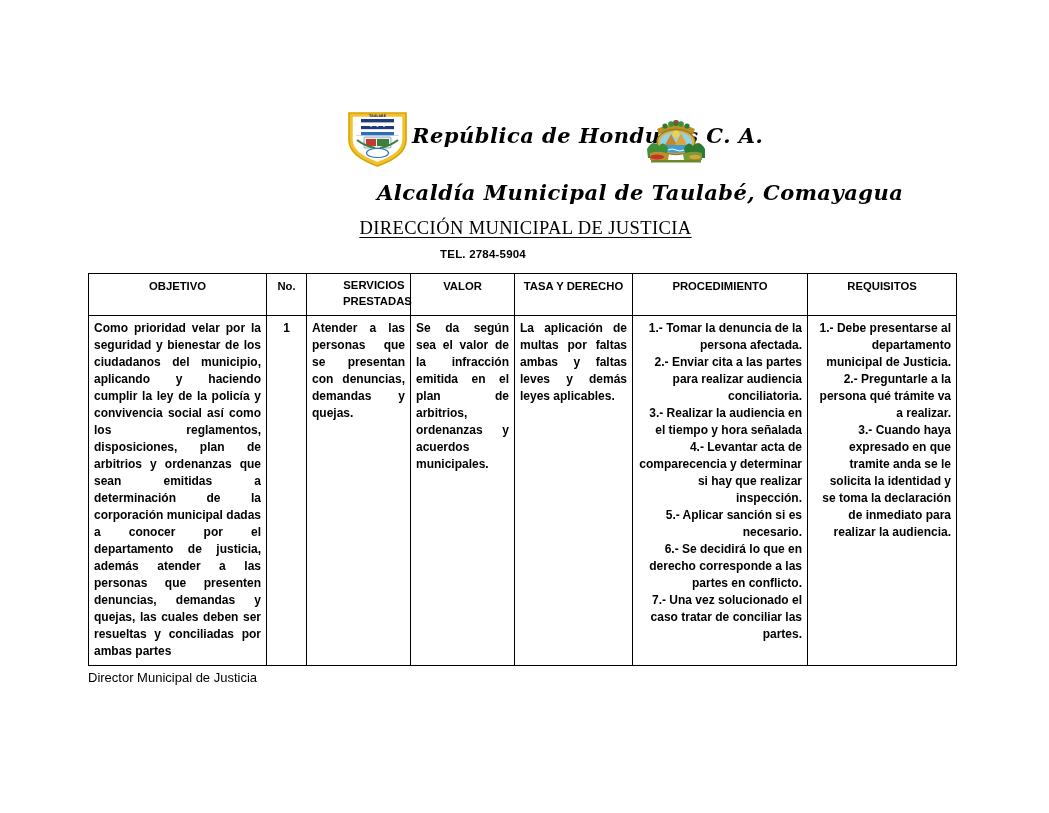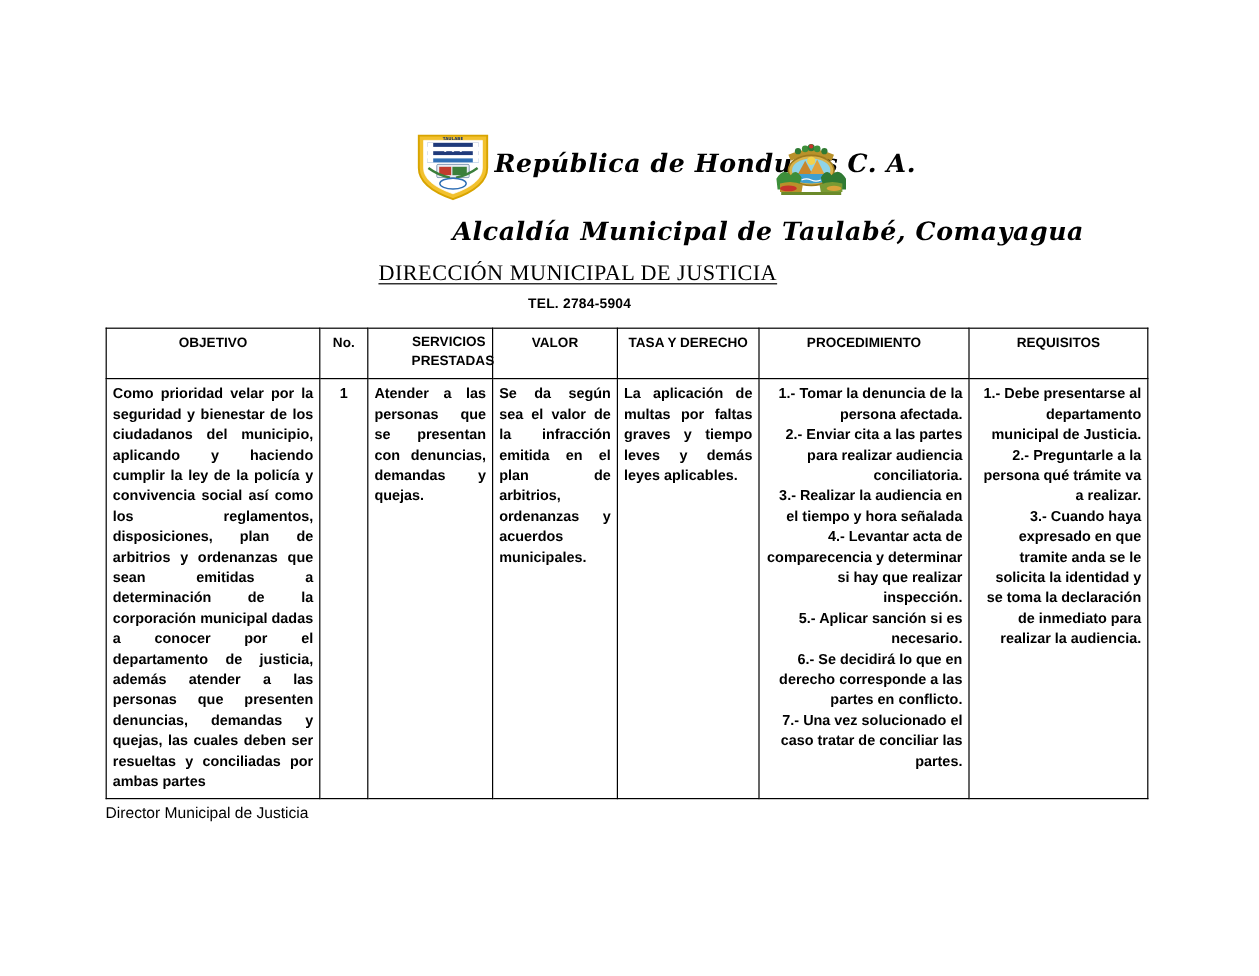--- a/index.html
+++ b/index.html
@@ -80,20 +80,21 @@
 
   .dept-title {
     position: absolute;
     left: 0;
     top: 113px;
     width: 963px;
     text-align: center;
     font-family: "Liberation Serif", serif;
     font-size: 18.5px;
     letter-spacing: 0.4px;
+    padding-left: 44px;
   }
   .dept-title span {
     text-decoration: underline;
     text-underline-offset: 3px;
   }
 
   .tel-line {
     position: absolute;
     left: 0;
     top: 143px;
@@ -270,21 +271,21 @@
         <th>PROCEDIMIENTO</th>
         <th>REQUISITOS</th>
       </tr>
     </thead>
     <tbody>
       <tr class="body-row">
         <td class="just">Como prioridad velar por la seguridad y bienestar de los ciudadanos del municipio, aplicando y haciendo cumplir la ley de la policía y convivencia social así como los reglamentos, disposiciones, plan de arbitrios y ordenanzas que sean emitidas a determinación de la corporación municipal dadas a conocer por el departamento de justicia, además atender a las personas que presenten denuncias, demandas y quejas, las cuales deben ser resueltas y conciliadas por ambas partes</td>
         <td class="center">1</td>
         <td class="just">Atender a las personas que se presentan con denuncias, demandas y quejas.</td>
         <td class="just">Se da según sea el valor de la infracción emitida en el plan de arbitrios, ordenanzas y acuerdos municipales.</td>
-        <td class="just">La aplicación de multas por faltas graves y tiempo leves y demás leyes aplicables.</td>
+        <td class="just">La aplicación de multas por faltas ambas y faltas leves y demás leyes aplicables.</td>
         <td class="plain prewrap" style="white-space: pre-wrap;">1.- Tomar la denuncia de la persona afectada.
 2.- Enviar cita a las partes para realizar audiencia conciliatoria.
 3.- Realizar la audiencia en el tiempo y hora señalada
 4.- Levantar acta de comparecencia y determinar si hay que realizar inspección.
 5.- Aplicar sanción si es necesario.
 6.- Se decidirá lo que en derecho corresponde a las partes en conflicto.
 7.- Una vez solucionado el caso tratar de conciliar las partes.</td>
         <td class="plain prewrap" style="white-space: pre-wrap; margin-top: 32px;">1.- Debe presentarse al departamento municipal de Justicia.
 2.- Preguntarle a la persona qué trámite va a realizar.
 3.- Cuando haya expresado en que tramite anda se le solicita la identidad y se toma la declaración de inmediato para realizar la audiencia.</td>

